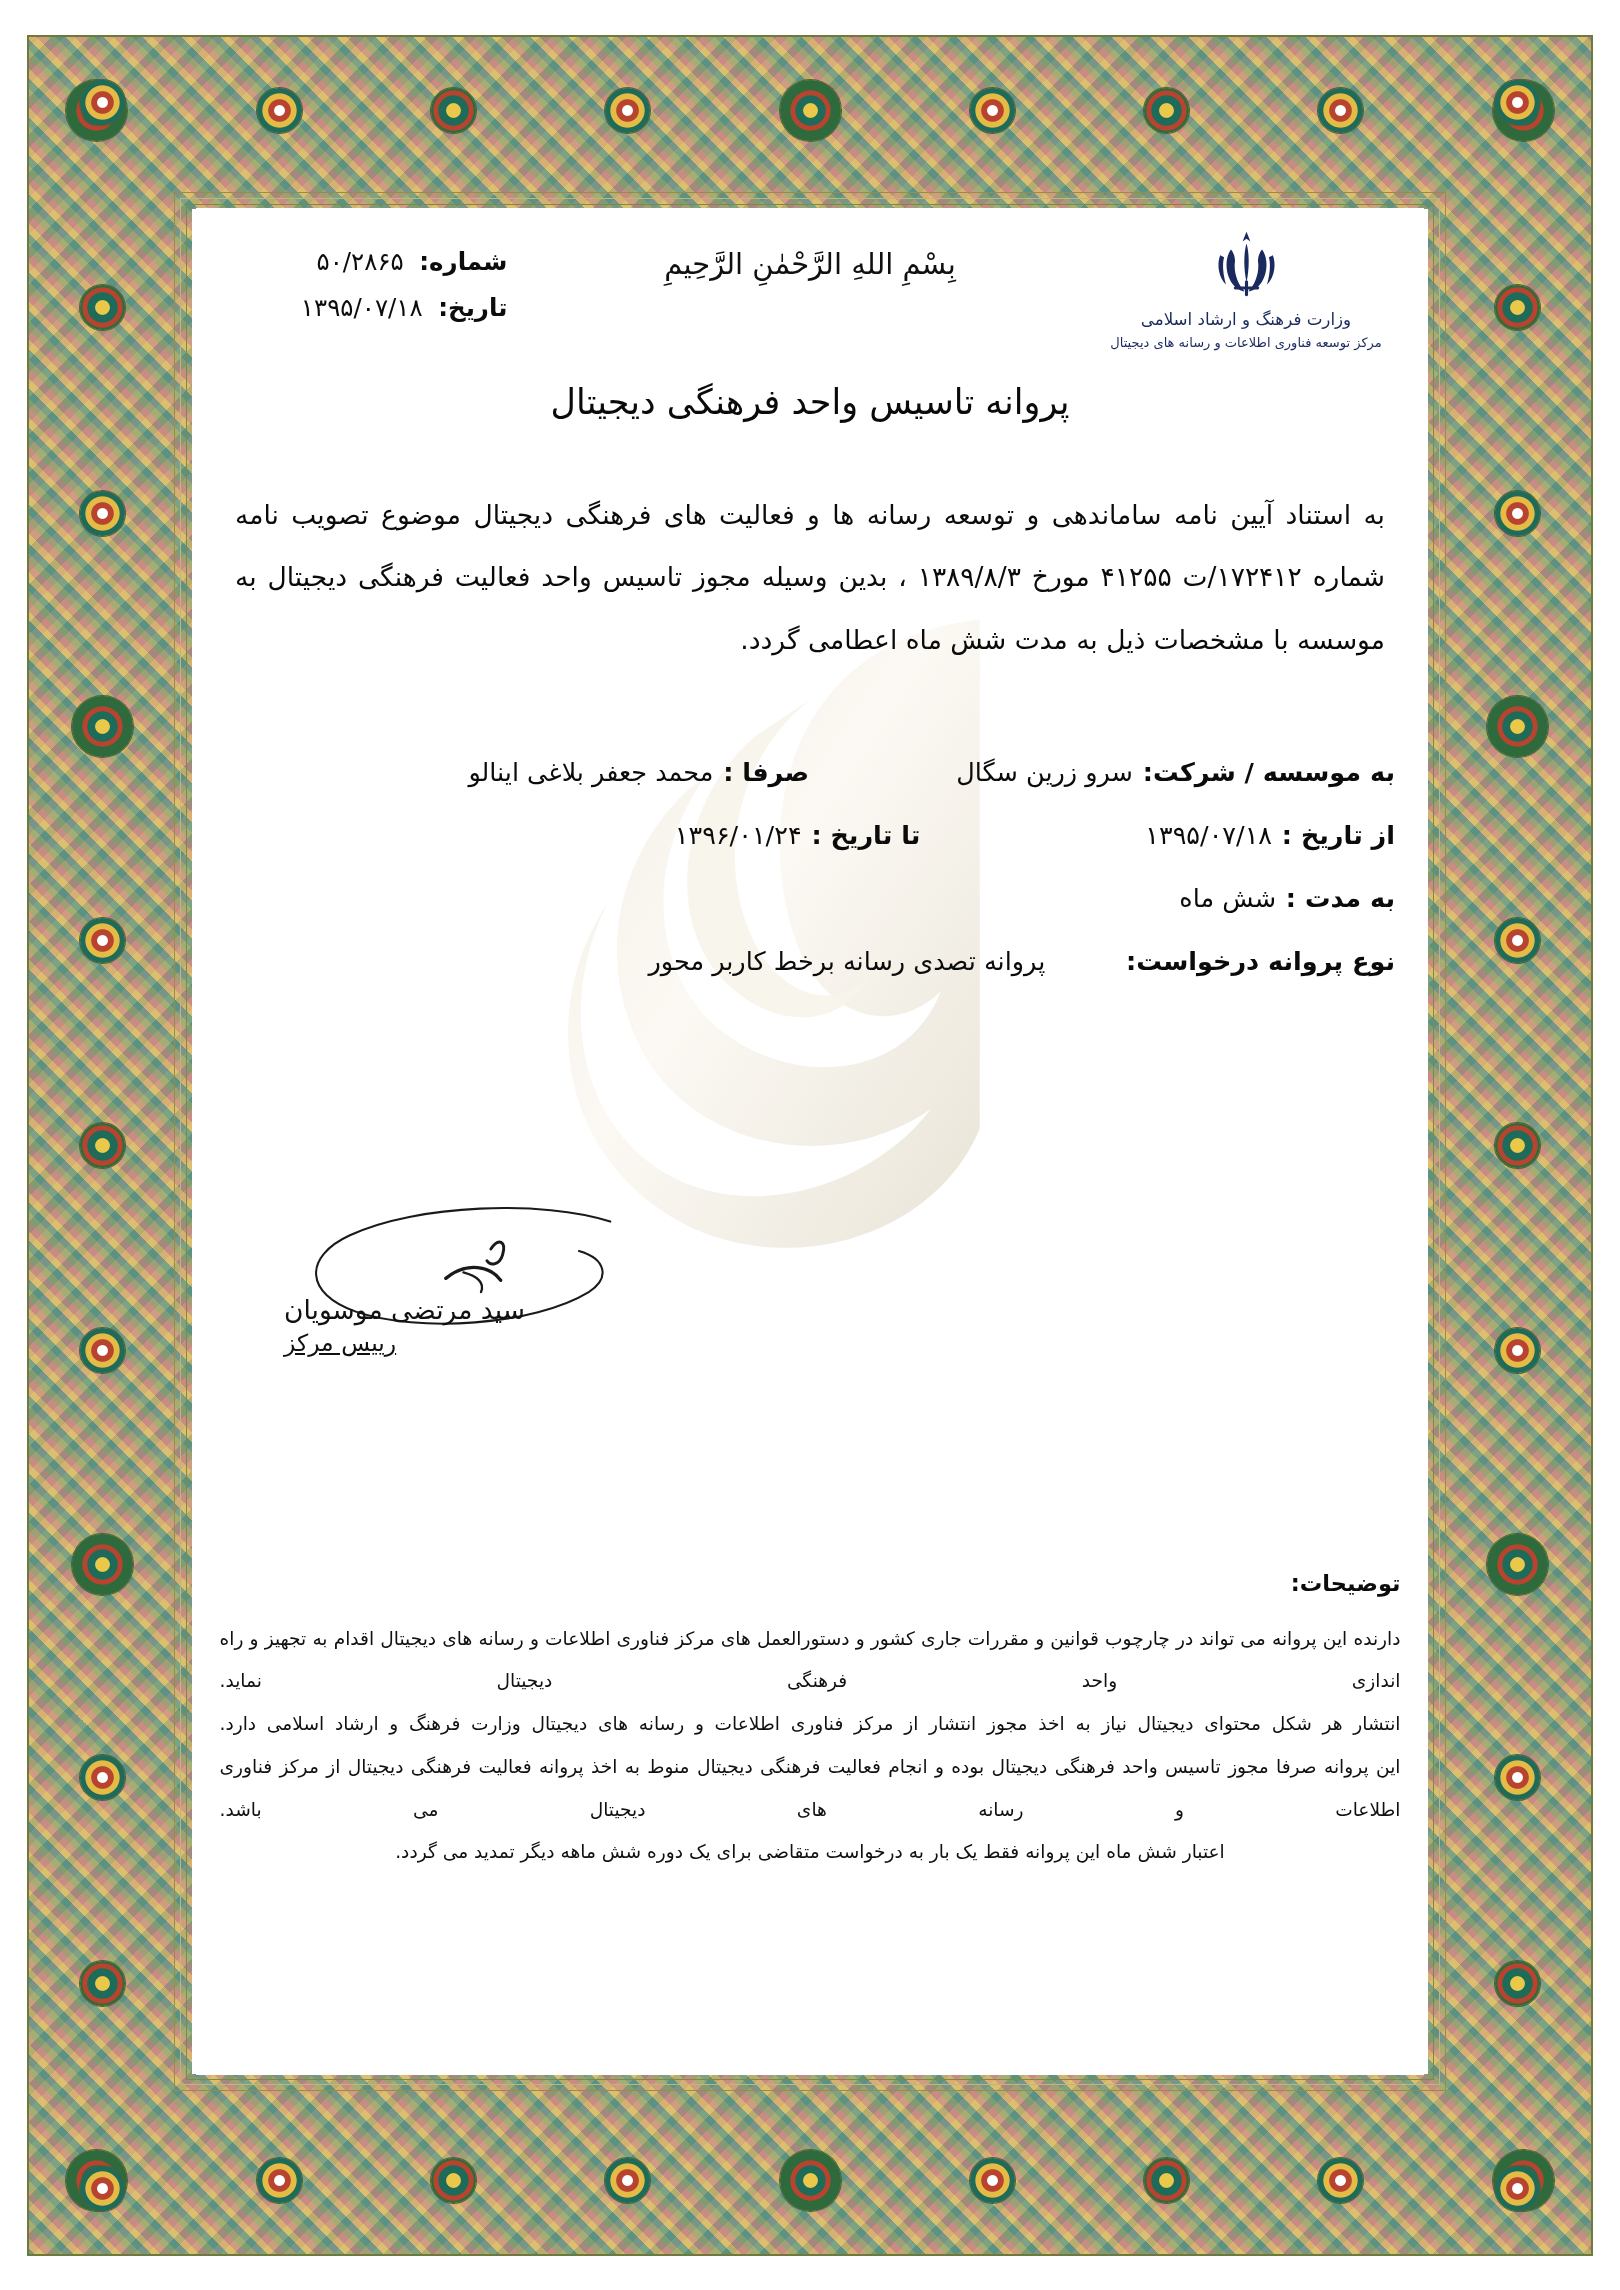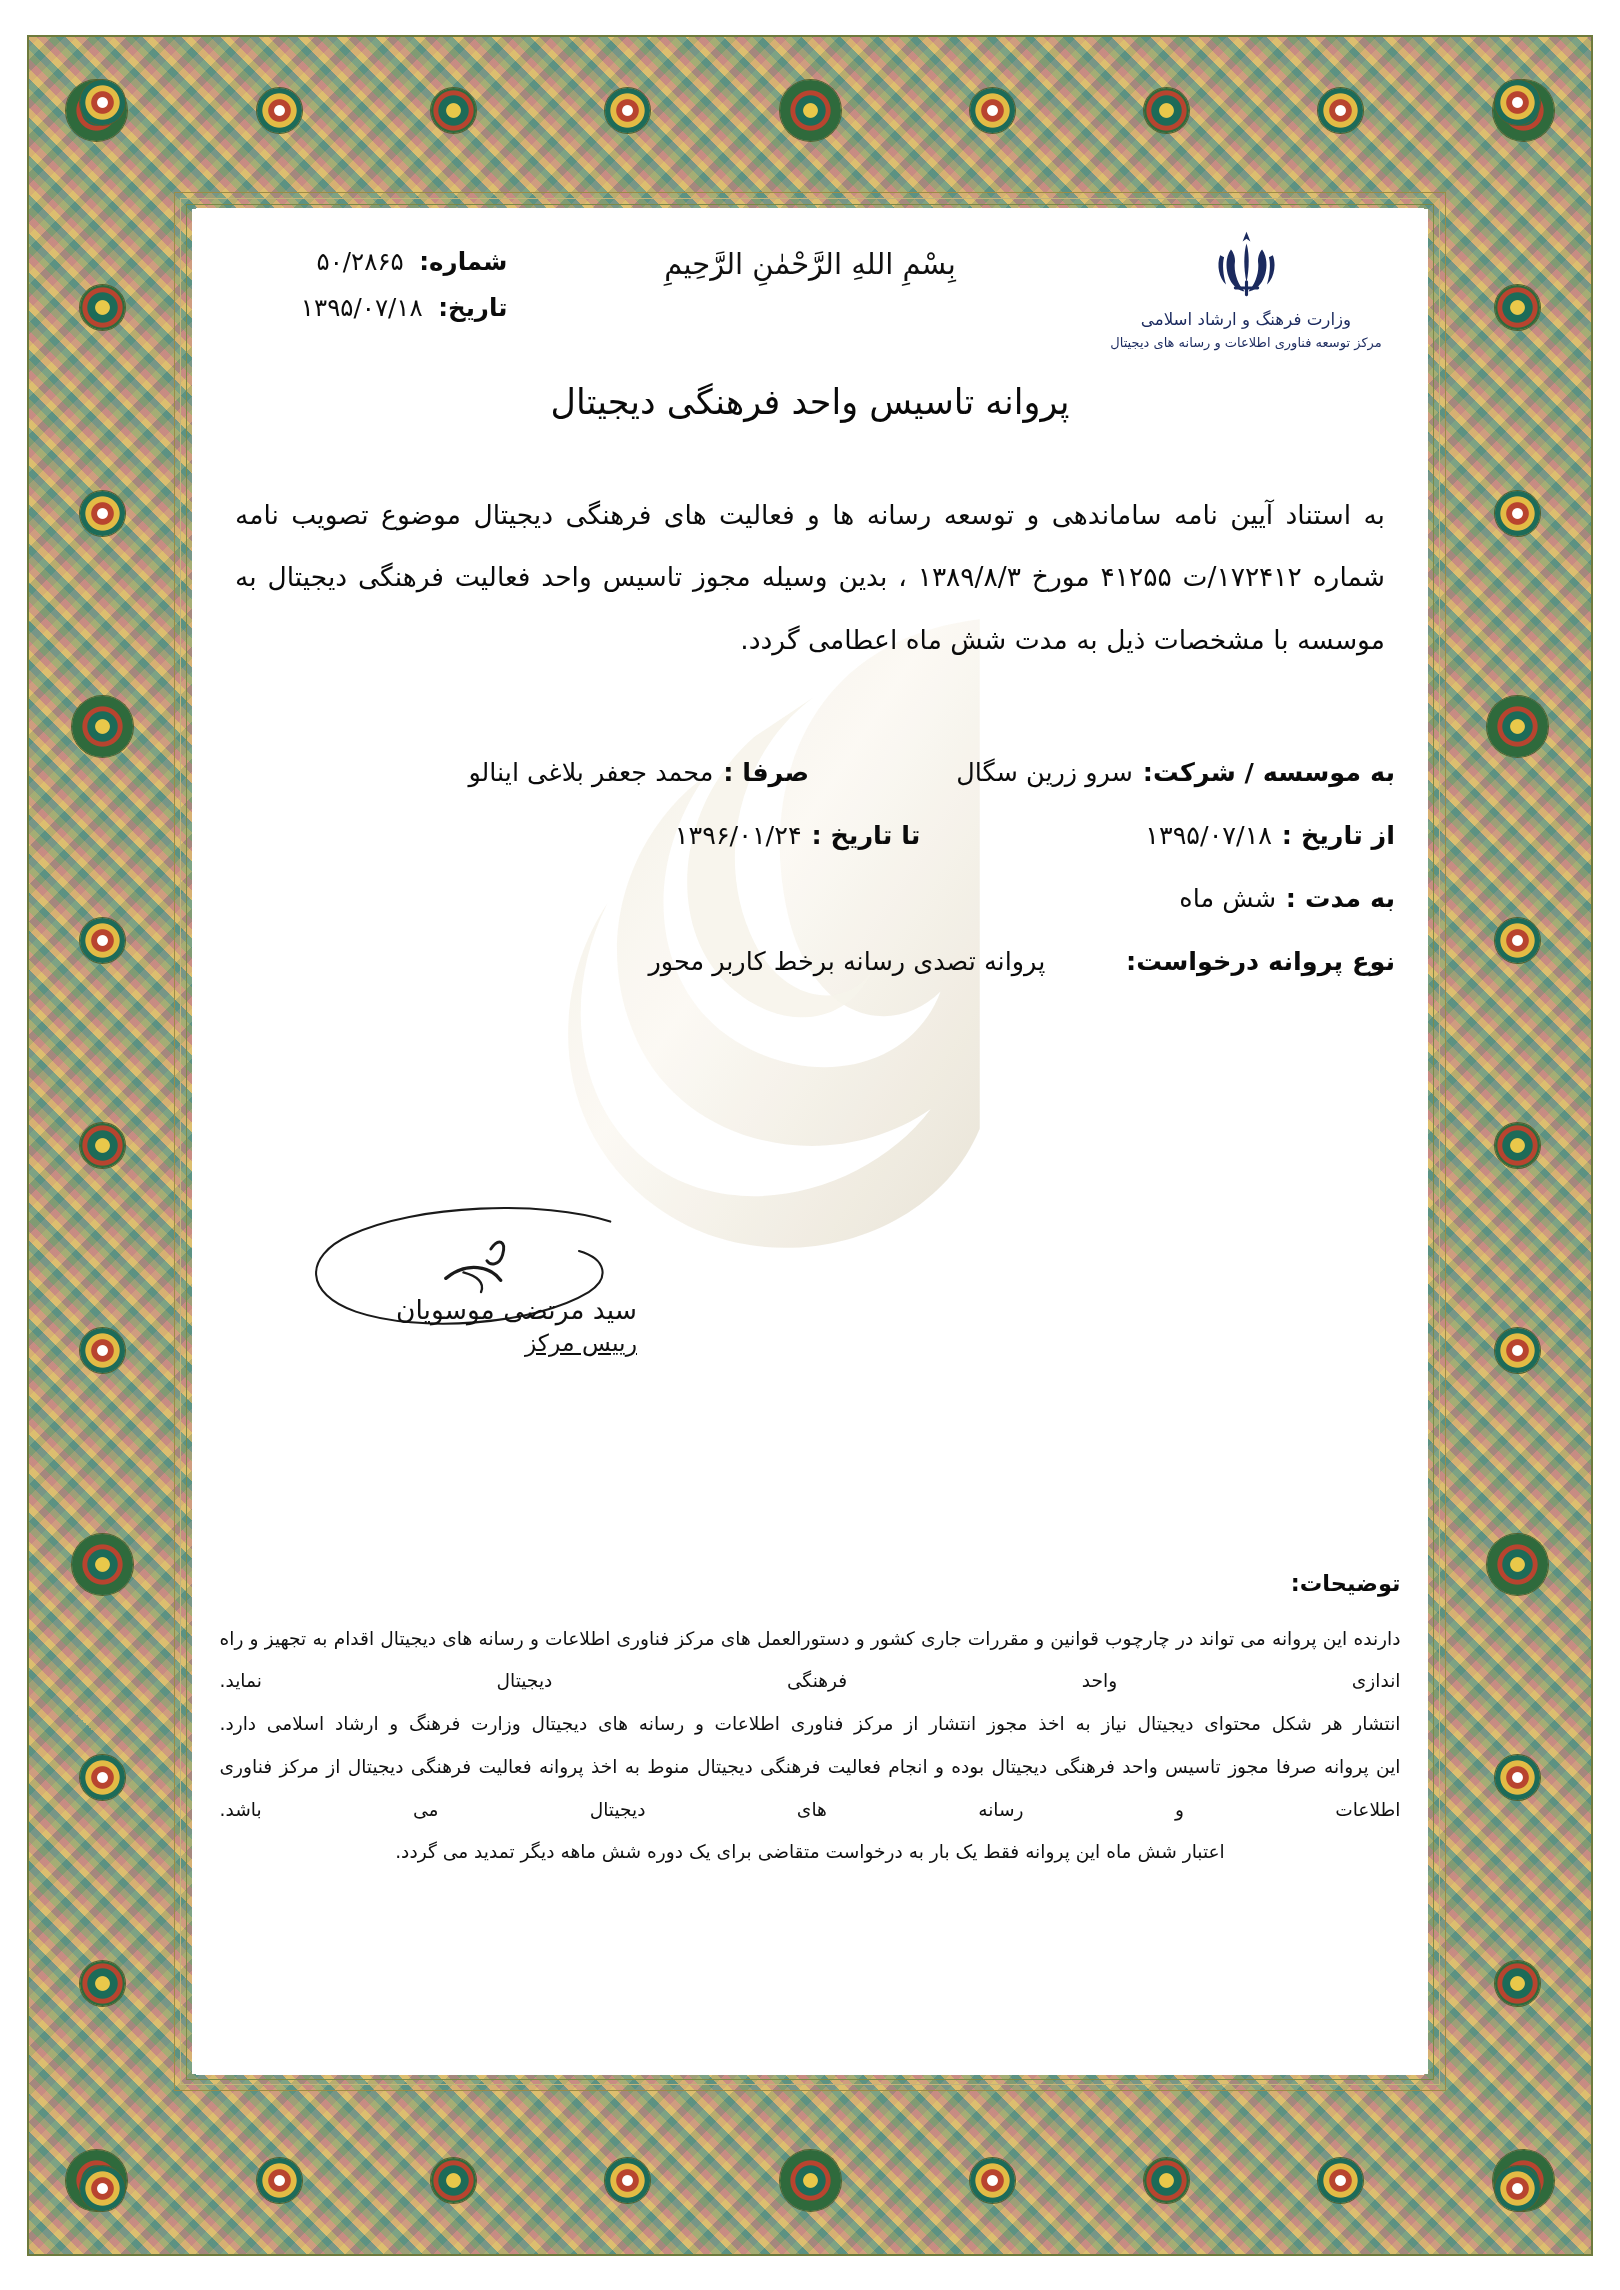--- a/index.html
+++ b/index.html
@@ -226,21 +226,21 @@
   .field-cell.second { margin-right: 147px; }
   .field-cell.second-wide { margin-right: 225px; }
   .field-row.type .field-value { margin-right: 71px; }
 
   
   .signature {
     position: absolute;
     left: 88px;
     top: 990px;
     width: 353px;
-    text-align: right;
+    text-align: left;
     direction: rtl;
   }
   .sig-mark { display: block; margin: 0 auto; }
   .sig-name {
     font-size: 26.5px;
     color: #111;
     margin-top: -51px;
     position: relative;
   }
   .sig-role {

